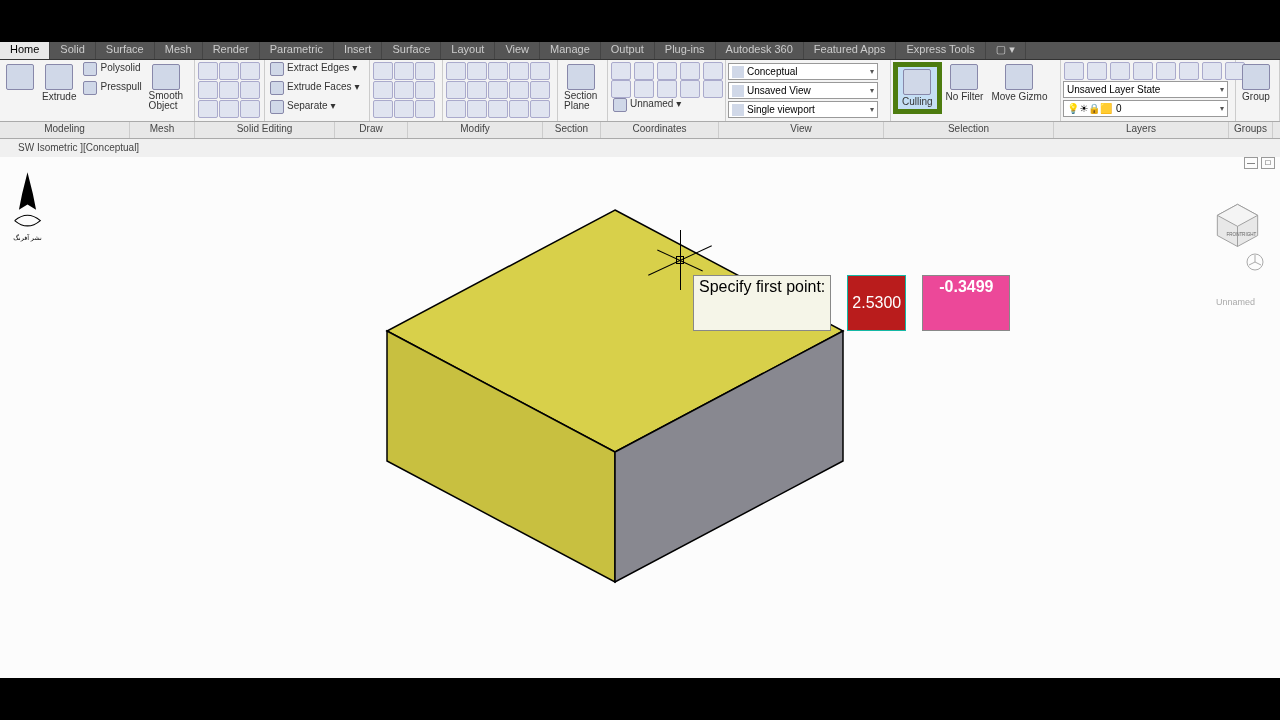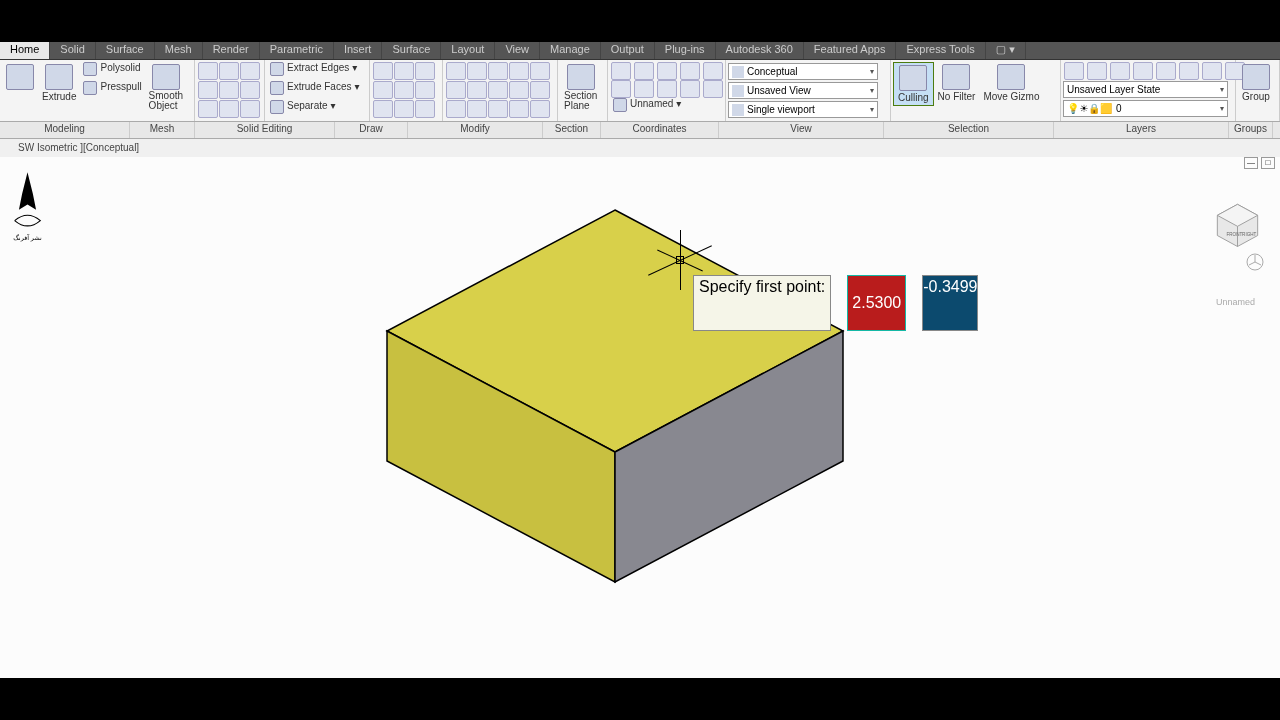--- a/index.html
+++ b/index.html
@@ -23,21 +23,21 @@
 .btn-row { display: flex; flex-direction: column; gap: 1px; }
 .sml-btn { width: 20px; height: 18px; background: #e0e4f0; border: 1px solid #aac; border-radius: 2px; cursor: pointer; margin: 0 1px; }
 .txt-btn { display: flex; align-items: flex-start; gap: 3px; font-size: 10px; color: #333; padding: 0 3px; cursor: pointer; height: 18px; white-space: nowrap; }
 .txt-btn .sml-ico { width: 14px; height: 14px; background: #d0d8e8; border: 1px solid #88a; border-radius: 2px; }
 
 .dd { display: flex; align-items: center; background: #fff; border: 1px solid #999; height: 17px; font-size: 10px; padding: 0 3px; cursor: pointer; margin: 1px 0; width: 150px; justify-content: space-between; }
 .dd .dd-ico { width: 12px; height: 12px; background: #d0d8e8; margin-right: 3px; }
 .dd::after { content: '▾'; font-size: 8px; color: #555; }
 .dd span { flex: 1; }
 
-.culling { background: #c5dff5 !important; border: 1px solid #4d7c0f; }
+.culling { background: #c5dff5 !important; border: 5px solid #4d7c0f; }
 
 .icon-grid { display: grid; grid-template-columns: repeat(5, 20px); gap: 1px; }
 .icon-grid3 { display: grid; grid-template-columns: repeat(3, 20px); gap: 1px; }
 
 .panelbar { display: flex; background: #e8e8e8; height: 17px; border-bottom: 1px solid #aaa; }
 .panelbar .pt { font-size: 10px; color: #444; padding: 1px 0; text-align: center; border-right: 1px solid #ccc; }
 
 .viewport-label { position: absolute; top: 100px; left: 18px; font-size: 10px; color: #444; }
 .canvas { position: absolute; top: 115px; left: 0; right: 0; bottom: 0; background: #fcfcfc; }
 
@@ -54,21 +54,21 @@
 .crosshair { position: absolute; pointer-events: none; }
 .crosshair::before, .crosshair::after { content: ''; position: absolute; background: #000; }
 .crosshair::before { width: 70px; height: 1px; top: 0; left: -35px; transform: rotate(-25deg); }
 .crosshair::after { width: 1px; height: 60px; top: -30px; left: 0; }
 .crosshair .pickbox { width: 8px; height: 8px; border: 1px solid #000; position: absolute; top: -4px; left: -4px; }
 .crosshair .diag { position: absolute; width: 50px; height: 1px; background: #000; transform: rotate(25deg); top: 0; left: -25px; }
 
 .dyninput { position: absolute; display: flex; gap: 16px; font-size: 16px; }
 .dyninput .lbl { background: #f5f5e8; border: 1px solid #888; padding: 2px 5px; }
 .dyninput .v1 { background: #b91c1c; color: #fff; border: 1px solid #14b8a6; padding: 18px 4px; }
-.dyninput .v2 { background: #0c4a6e; color: #fff; border: 1px solid #888; padding: 2px 0; }
+.dyninput .v2 { background: #ec4899; color: #fff; border: 1px solid #888; padding: 2px 16px; font-weight: bold; }
 
 .box3d { position: absolute; top: 45px; left: 385px; }
 </style>
 </head>
 <body>
 
 <div class="letterbox-top"></div>
 <div class="app">
 
 <div class="tabs">

